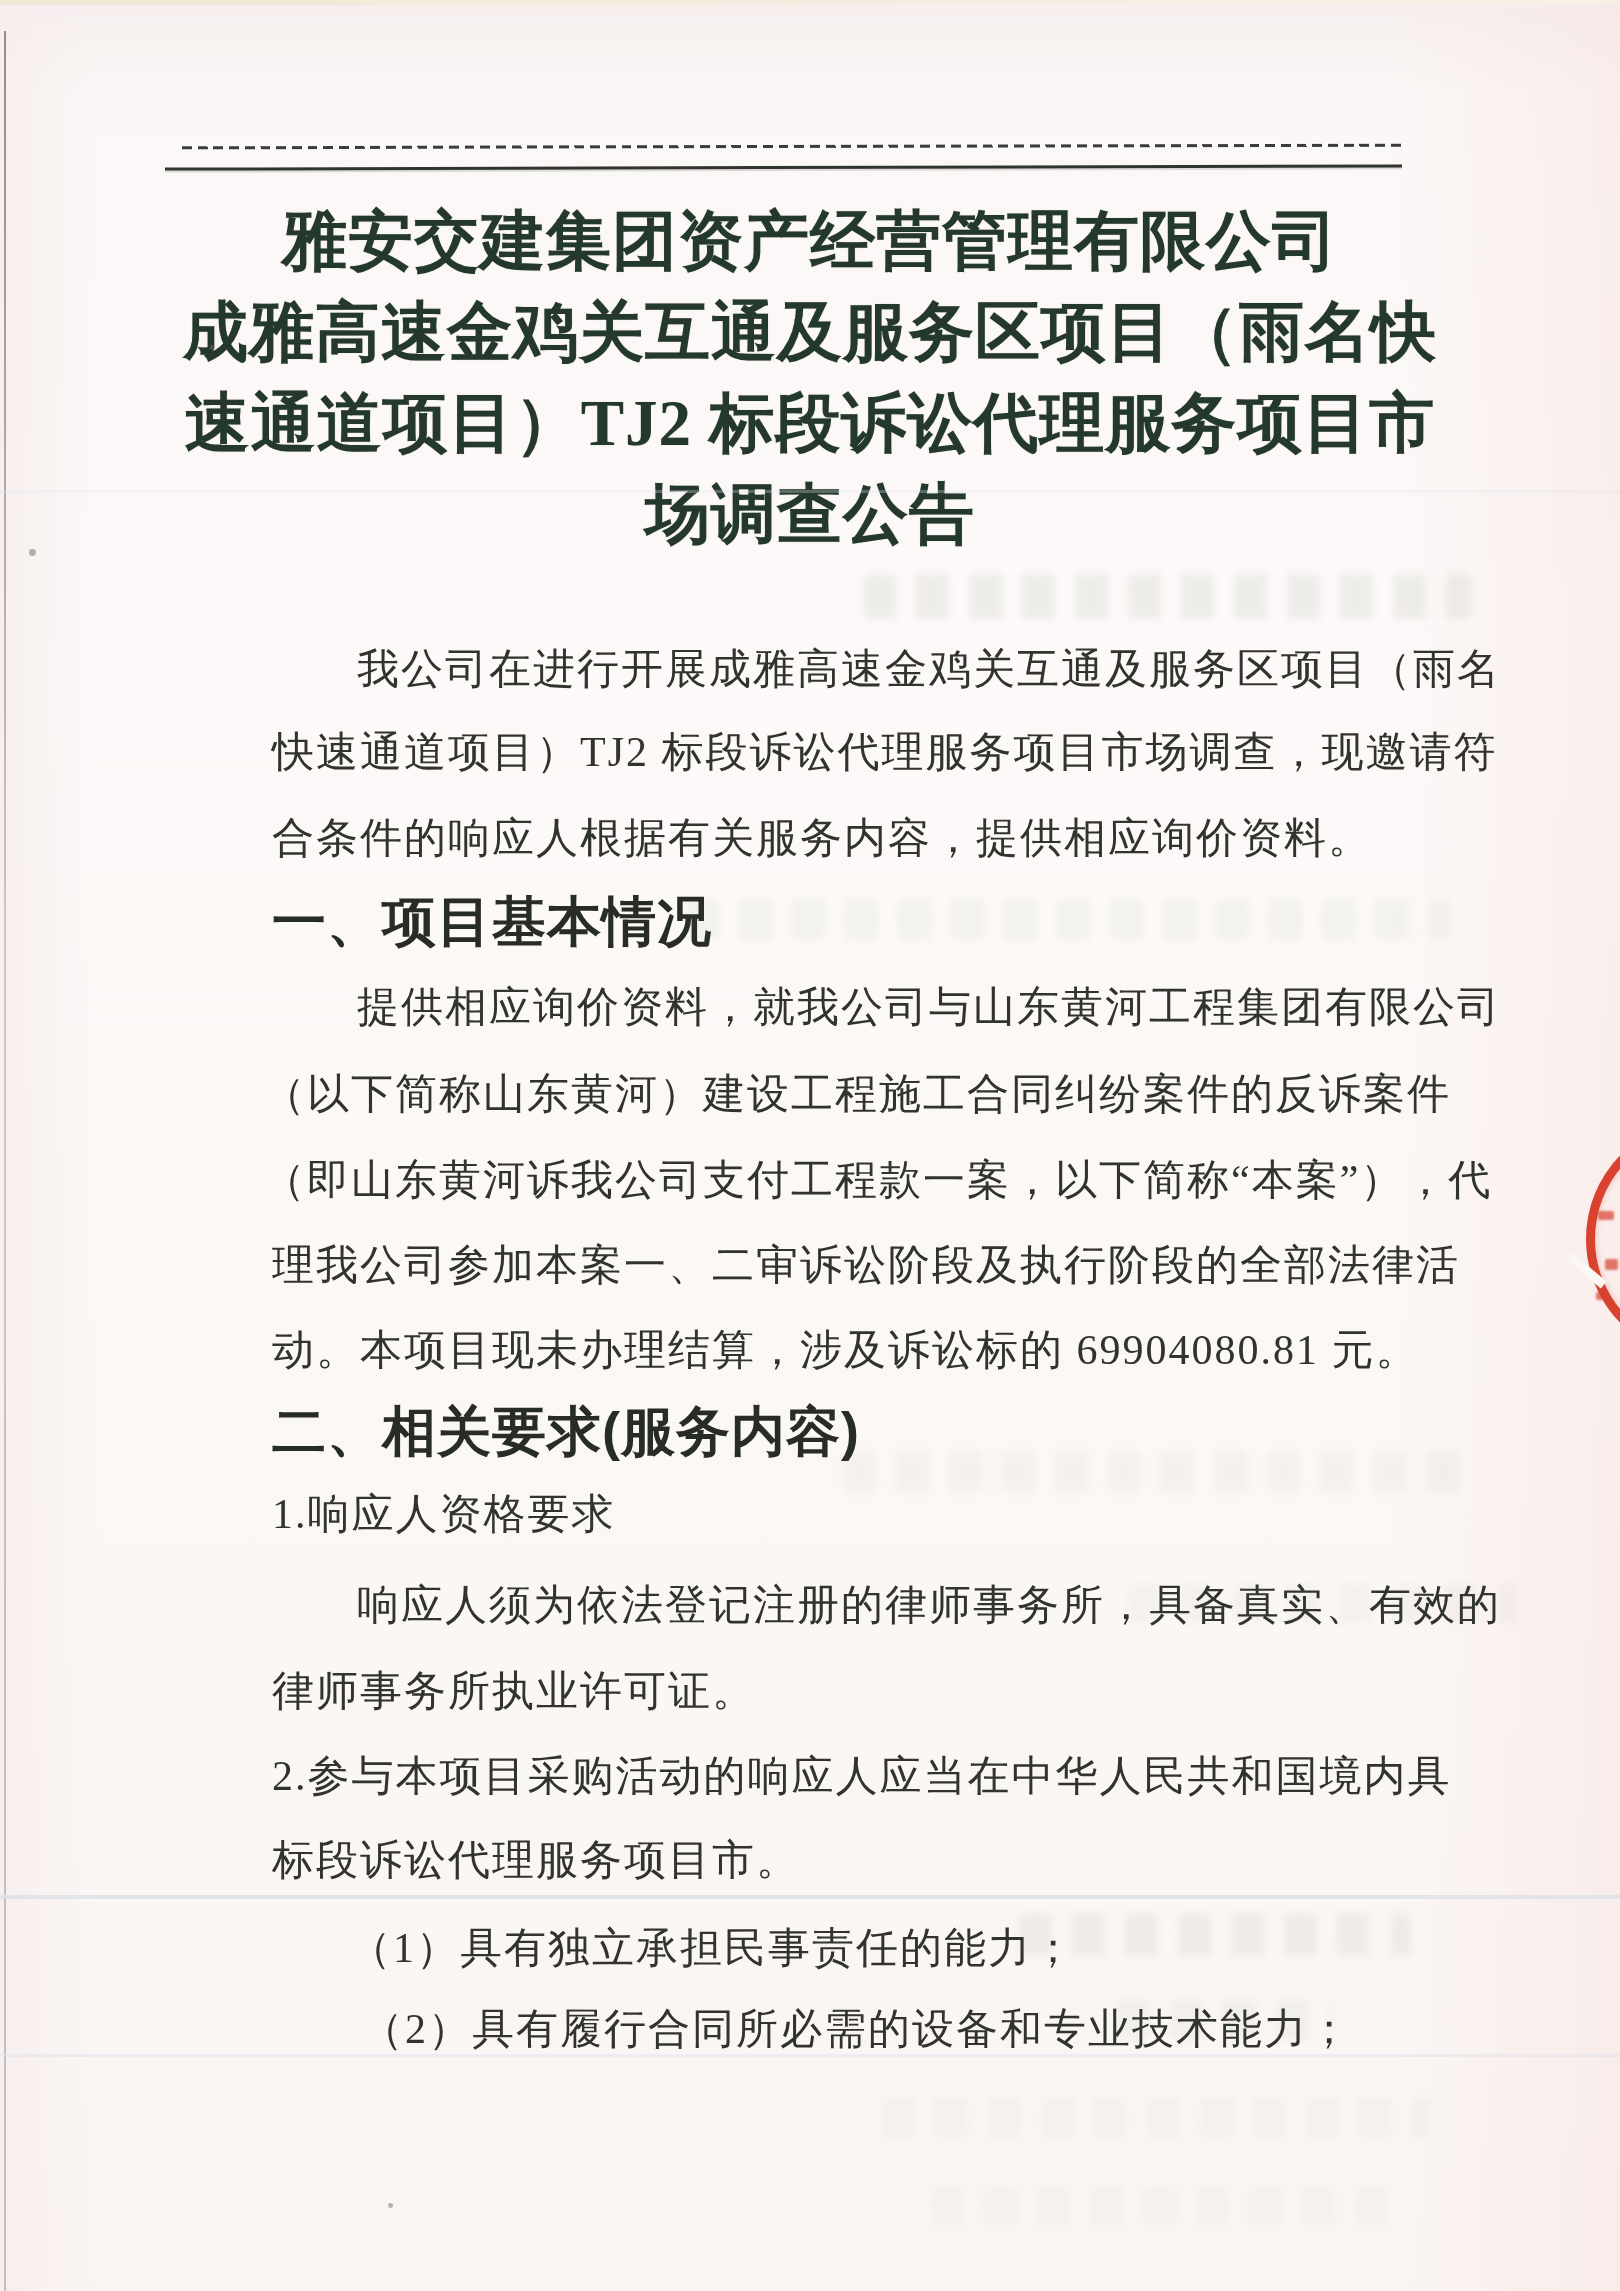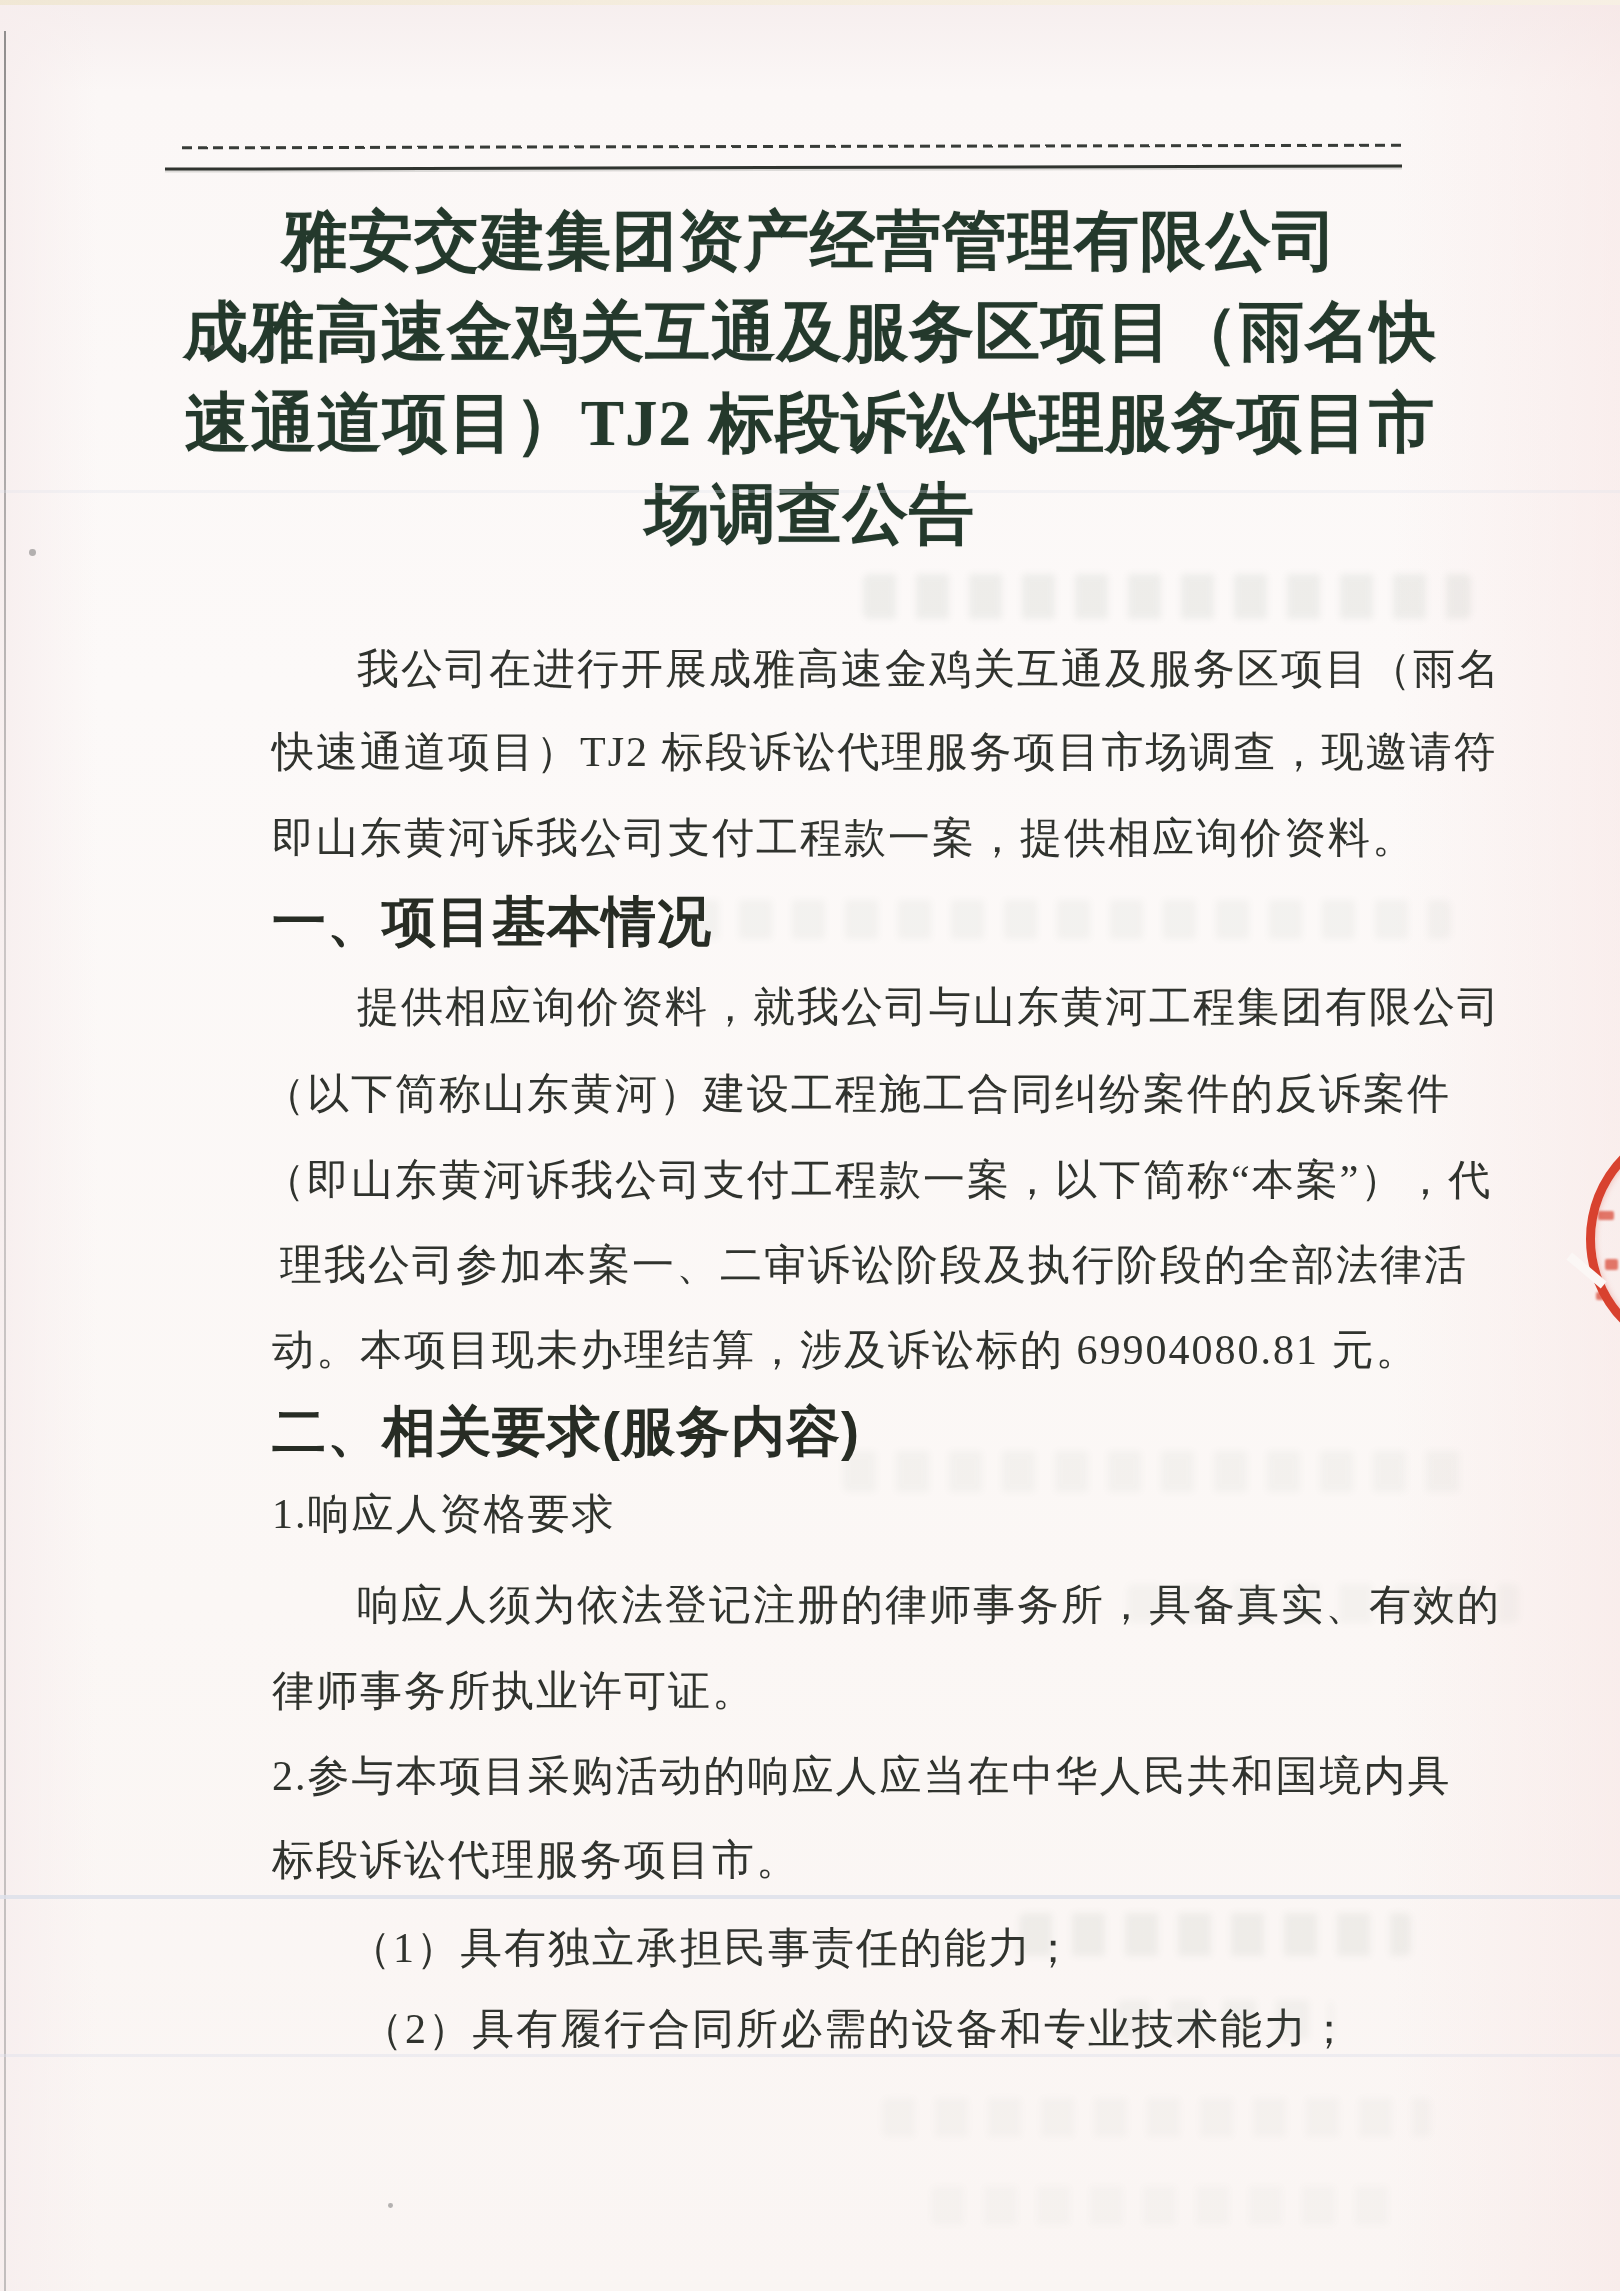--- a/index.html
+++ b/index.html
@@ -103,26 +103,26 @@
   <div class="title-block" id="title-block">
       <div class="title-line">雅安交建集团资产经营管理有限公司</div>
       <div class="title-line">成雅高速金鸡关互通及服务区项目（雨名快</div>
       <div class="title-line">速通道项目）TJ2 标段诉讼代理服务项目市</div>
       <div class="title-line">场调查公告</div>
     </div>
 
   <div id="body-lines">
       <div class="text-line" style="left: 357px; top: 638px;">我公司在进行开展成雅高速金鸡关互通及服务区项目（雨名</div>
       <div class="text-line" style="left: 272px; top: 721px;">快速通道项目）TJ2 标段诉讼代理服务项目市场调查，现邀请符</div>
-      <div class="text-line" style="left: 272px; top: 807px;">即山东黄河诉我公司支付工程款一案，提供相应询价资料。</div>
+      <div class="text-line" style="left: 272px; top: 807px;">合条件的响应人根据有关服务内容，提供相应询价资料。</div>
       <div class="text-line bold" style="left: 272px; top: 890px;">一、项目基本情况</div>
       <div class="text-line" style="left: 357px; top: 976px;">提供相应询价资料，就我公司与山东黄河工程集团有限公司</div>
       <div class="text-line" style="left: 263px; top: 1063px;">（以下简称山东黄河）建设工程施工合同纠纷案件的反诉案件</div>
       <div class="text-line" style="left: 263px; top: 1149px;">（即山东黄河诉我公司支付工程款一案，以下简称“本案”），代</div>
-      <div class="text-line" style="left: 280px; top: 1234px; text-align: right;">理我公司参加本案一、二审诉讼阶段及执行阶段的全部法律活</div>
+      <div class="text-line" style="left: 272px; top: 1234px; text-align: right;">理我公司参加本案一、二审诉讼阶段及执行阶段的全部法律活</div>
       <div class="text-line" style="left: 272px; top: 1319px;">动。本项目现未办理结算，涉及诉讼标的 69904080.81 元。</div>
       <div class="text-line bold" style="left: 272px; top: 1400px;">二、相关要求(服务内容)</div>
       <div class="text-line" style="left: 272px; top: 1483px;">1.响应人资格要求</div>
       <div class="text-line" style="left: 357px; top: 1574px;">响应人须为依法登记注册的律师事务所，具备真实、有效的</div>
       <div class="text-line" style="left: 272px; top: 1660px;">律师事务所执业许可证。</div>
       <div class="text-line" style="left: 272px; top: 1745px;">2.参与本项目采购活动的响应人应当在中华人民共和国境内具</div>
       <div class="text-line" style="left: 272px; top: 1829px;">标段诉讼代理服务项目市。</div>
       <div class="text-line" style="left: 349px; top: 1917px;">（1）具有独立承担民事责任的能力；</div>
       <div class="text-line" style="left: 349px; top: 1998px; margin-left: 12px;">（2）具有履行合同所必需的设备和专业技术能力；</div>
     </div>

